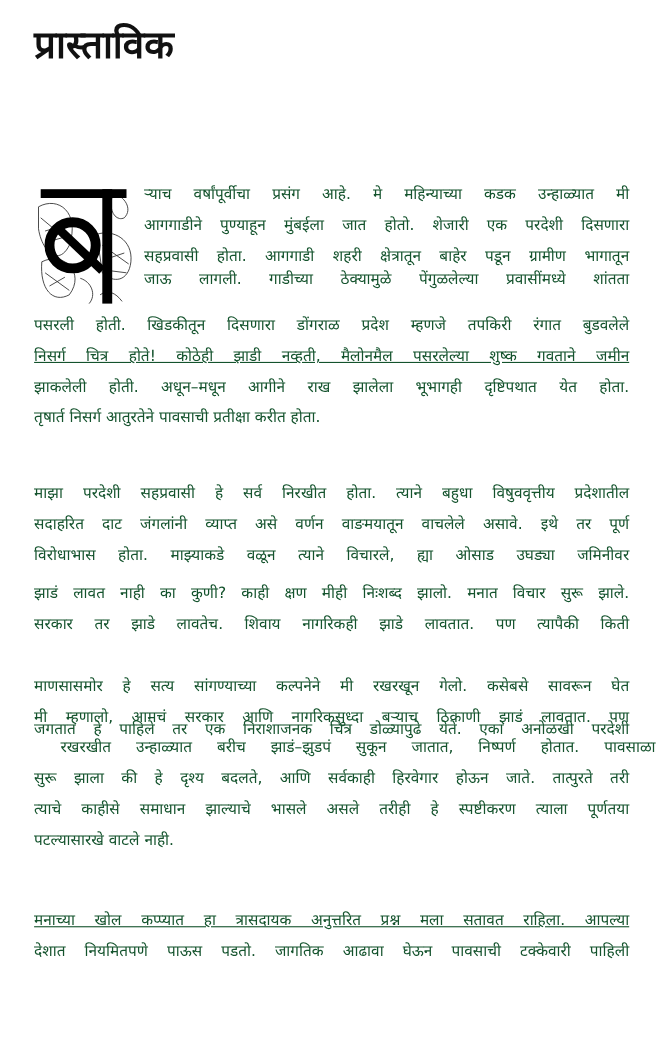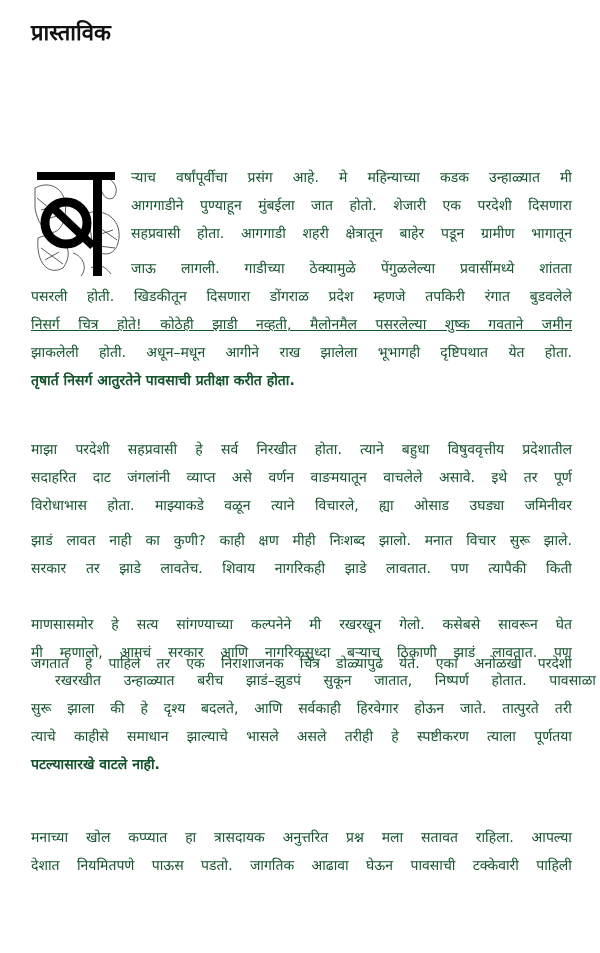--- a/index.html
+++ b/index.html
@@ -3,34 +3,34 @@
 <meta charset="utf-8">
 <style>
   html, body { margin: 0; padding: 0; background: #ffffff; }
   body {
     width: 600px; height: 953px; overflow: hidden; position: relative;
     font-family: "DejaVu Sans", "Liberation Sans", sans-serif;
     color: #111111;
   }
   .title {
     position: absolute; left: 31px; top: 16px;
-    font-size: 22px; font-weight: bold; letter-spacing: 0px;
+    font-size: 35px; font-weight: bold; letter-spacing: 0px;
     color: #111;
   }
   .dropcap {
     position: absolute; left: 33px; top: 168px; width: 90px; height: 110px;
   }
   .line {
     position: absolute; left: 31px; width: 541px;
     font-size: 14px; line-height: 20px; white-space: nowrap;
     text-align: justify; text-align-last: justify;
     color: #14532d;
   }
   .line.indent { left: 131px; width: 441px; }
-  .line.last { text-align-last: left; font-weight: bold; }
+  .line.last { text-align-last: left; }
 </style>
 </head>
 <body>
 
 <div>
   <div class="title">प्रास्ताविक</div>
 
   <div class="dropcap">
     <svg width="90" height="110" viewBox="0 0 90 110">
 
@@ -49,34 +49,34 @@
       <rect x="4" y="4" width="78" height="8" fill="#000"></rect>
       <rect x="60" y="4" width="9" height="104" fill="#000"></rect>
       <circle cx="33" cy="55" r="21" fill="none" stroke="#000" stroke-width="9"></circle>
       <path d="M18 38 L60 78" stroke="#000" stroke-width="8"></path>
     </svg>
   </div>
 
   <div class="line indent" style="top:167px;">ऱ्याच वर्षांपूर्वीचा प्रसंग आहे. मे महिन्याच्या कडक उन्हाळ्यात मी</div>
   <div class="line indent" style="top:195px;">आगगाडीने पुण्याहून मुंबईला जात होतो. शेजारी एक परदेशी दिसणारा</div>
   <div class="line indent" style="top:223px;">सहप्रवासी होता. आगगाडी शहरी क्षेत्रातून बाहेर पडून ग्रामीण भागातून</div>
-  <div class="line indent" style="top:258px;">जाऊ लागली. गाडीच्या ठेक्यामुळे पेंगुळलेल्या प्रवासींमध्ये शांतता</div>
+  <div class="line indent" style="top:244px;">जाऊ लागली. गाडीच्या ठेक्यामुळे पेंगुळलेल्या प्रवासींमध्ये शांतता</div>
   <div class="line" style="top:286px;">पसरली होती. खिडकीतून दिसणारा डोंगराळ प्रदेश म्हणजे तपकिरी रंगात बुडवलेले</div>
   <div class="line" style="top:314px;text-decoration:underline;">निसर्ग चित्र होते! कोठेही झाडी नव्हती, मैलोनमैल पसरलेल्या शुष्क गवताने जमीन</div>
   <div class="line" style="top:342px;">झाकलेली होती. अधून–मधून आगीने राख झालेला भूभागही दृष्टिपथात येत होता.</div>
   <div class="line last" style="top:370px;">तृषार्त निसर्ग आतुरतेने पावसाची प्रतीक्षा करीत होता.</div>
 
   <div class="line" style="top:439px;">माझा परदेशी सहप्रवासी हे सर्व निरखीत होता. त्याने बहुधा विषुववृत्तीय प्रदेशातील</div>
   <div class="line" style="top:467px;">सदाहरित दाट जंगलांनी व्याप्त असे वर्णन वाङमयातून वाचलेले असावे. इथे तर पूर्ण</div>
   <div class="line" style="top:495px;">विरोधाभास होता. माझ्याकडे वळून त्याने विचारले, ह्या ओसाड उघड्या जमिनीवर</div>
   <div class="line" style="top:530px;">झाडं लावत नाही का कुणी? काही क्षण मीही निःशब्द झालो. मनात विचार सुरू झाले.</div>
   <div class="line" style="top:558px;">सरकार तर झाडे लावतेच. शिवाय नागरिकही झाडे लावतात. पण त्यापैकी किती</div>
   <div class="line" style="top:608px;margin-top:45px;">जगतात हे पाहिले तर एक निराशाजनक चित्र डोळ्यापुढे येते. एका अनोळखी परदेशी</div>
   <div class="line" style="top:614px;">माणसासमोर हे सत्य सांगण्याच्या कल्पनेने मी रखरखून गेलो. कसेबसे सावरून घेत</div>
   <div class="line" style="top:642px;">मी म्हणालो, आमचं सरकार आणि नागरिकसुध्दा बऱ्याच ठिकाणी झाडं लावतात. पण</div>
   <div class="line" style="top:670px;margin-left:24px;">रखरखीत उन्हाळ्यात बरीच झाडं–झुडपं सुकून जातात, निष्पर्ण होतात. पावसाळा</div>
   <div class="line" style="top:698px;">सुरू झाला की हे दृश्य बदलते, आणि सर्वकाही हिरवेगार होऊन जाते. तात्पुरते तरी</div>
   <div class="line" style="top:726px;">त्याचे काहीसे समाधान झाल्याचे भासले असले तरीही हे स्पष्टीकरण त्याला पूर्णतया</div>
   <div class="line last" style="top:754px;">पटल्यासारखे वाटले नाही.</div>
 
-  <div class="line" style="top:827px;">मनाच्या खोल कप्प्यात हा त्रासदायक अनुत्तरित प्रश्न मला सतावत राहिला. आपल्या</div>
+  <div class="line" style="top:827px;text-decoration:underline;">मनाच्या खोल कप्प्यात हा त्रासदायक अनुत्तरित प्रश्न मला सतावत राहिला. आपल्या</div>
   <div class="line" style="top:855px;">देशात नियमितपणे पाऊस पडतो. जागतिक आढावा घेऊन पावसाची टक्केवारी पाहिली</div>
 </div>
 
 </body></html>

